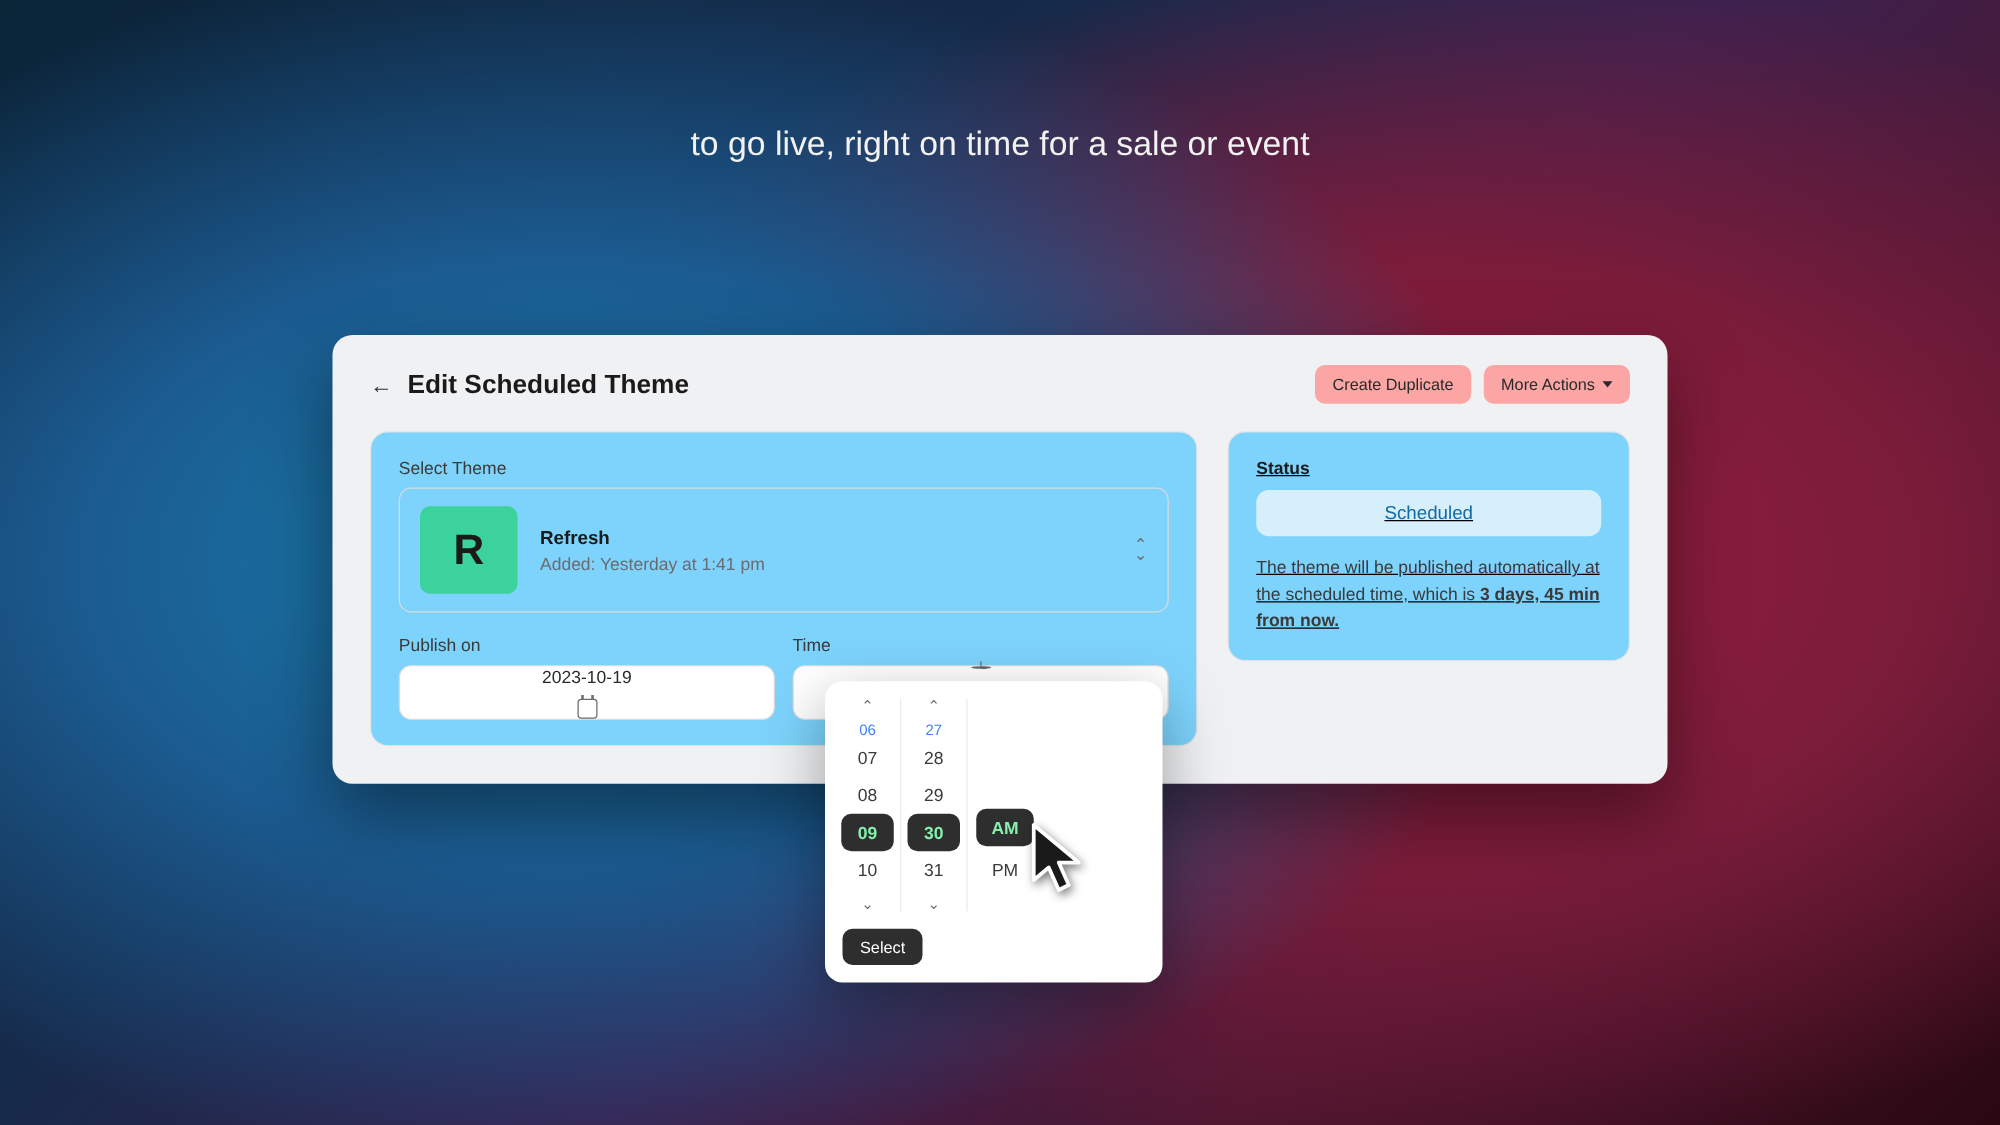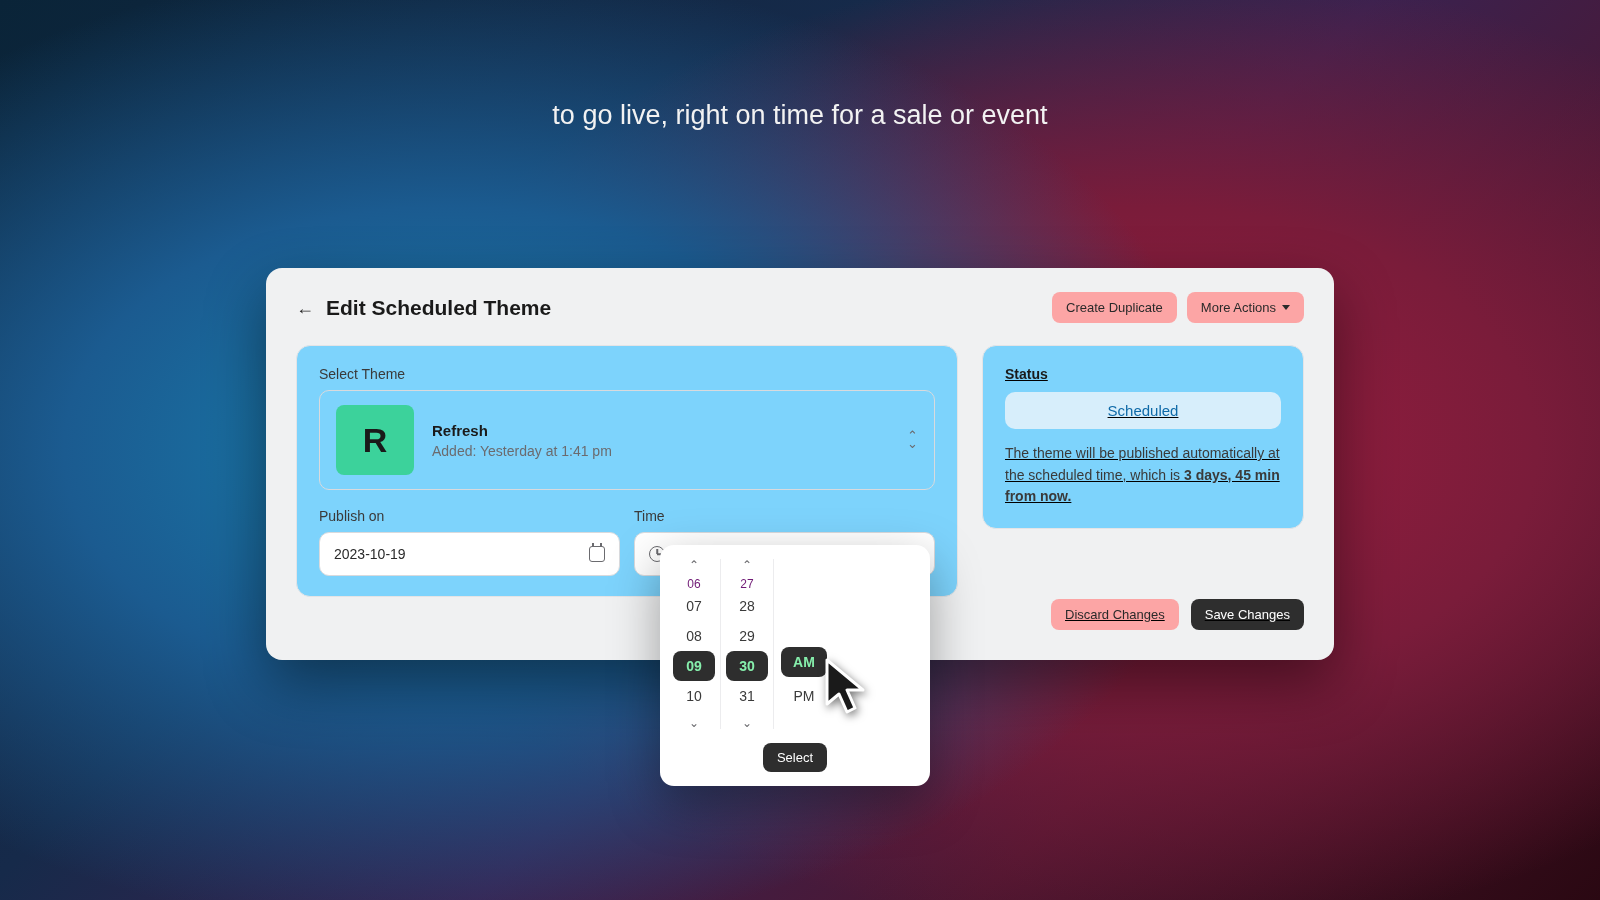--- a/index.html
+++ b/index.html
@@ -60,21 +60,21 @@
   .theme-name { font-size: 15px; font-weight: 700; color: #1a1a1a; }
   .theme-meta { font-size: 14px; color: #6b6b6f; margin-top: 4px; }
   .sort-ic { position:absolute; right:16px; top:50%; transform:translateY(-50%); color:#6b6b6f; font-size:13px; line-height:0.6; text-align:center; }
   .sort-ic span { display:block; }
 
   .row2 { display:flex; gap:14px; margin-top: 18px; }
   .fcol { flex:1; display:flex; flex-direction:column; }
   .input {
     border:1px solid #d9dadd; border-radius:10px; background:#fff;
     height:44px; display:flex; align-items:center; padding:0 14px; gap:10px;
-    font-size:14px; color:#2a2a2a; position:relative;
+    font-size:14px; color:#2a2a2a; position:relative;flex-direction:column;
   }
   .input .val { flex:1; }
   .input .tz { color:#7a7a7e; font-size:13px; }
   .ic { width:16px; height:16px; display:inline-block; }
   .ic-cal { border:1.5px solid #6b6b6f; border-radius:3px; position:relative; }
   .ic-cal::before { content:""; position:absolute; top:-4px; left:2px; width:2px; height:4px; background:#6b6b6f; }
   .ic-cal::after { content:""; position:absolute; top:-4px; right:2px; width:2px; height:4px; background:#6b6b6f; }
   .ic-clock { border:1.5px solid #6b6b6f; border-radius:50%; position:relative; }
   .ic-clock::before { content:""; position:absolute; left:50%; top:50%; width:1.5px; height:5px; background:#6b6b6f; transform-origin:bottom; transform:translate(-50%,-100%); }
   .ic-clock::after { content:""; position:absolute; left:50%; top:50%; width:4px; height:1.5px; background:#6b6b6f; transform:translate(0,-50%); }
@@ -92,23 +92,23 @@
   .popover {
     position:absolute; left:660px; top:545px; width:270px;
     background:#fff; border-radius:14px; box-shadow:0 18px 50px rgba(0,0,0,0.35);
     padding: 8px 8px 12px 8px;
   }
   .wheel { flex:0 0 50px; display:flex; flex-direction:column; align-items:center; }
   .divider { width:1px; background:#ececee; margin:6px 0; }
   .wbtn { height:24px; color:#6b6b6f; font-size:12px; display:flex; align-items:center; justify-content:center; width:100%; cursor:pointer; }
   .witem { height:30px; display:flex; align-items:center; justify-content:center; width:42px; font-size:14px; color:#3a3a3a; border-radius:8px; cursor:pointer; }
   .witem.sel { background:#2e2e2e; color:#86efac; font-weight:600; }
-  .witem.peek { color:#701a75; font-size:12px; height:14px; }
+  .witem.peek { color:#3b82f6; font-size:12px; height:14px; }
   .ampm { flex:0 0 60px; display:flex; flex-direction:column; align-items:center; justify-content:center; gap:4px; padding-top:70px; }
-  .pop-footer { display:flex; justify-content:center; padding:8px 6px 2px 6px; }
+  .pop-footer { display:flex; justify-content:flex-start; padding:8px 6px 2px 6px; }
   .wheelgroup { display:flex; gap:0; }
 
   
   .cursor { position:absolute; left:823px; top:658px; pointer-events:none; }
   .cursor svg { filter: drop-shadow(2px 3px 4px rgba(0,0,0,0.5)); }
 </style>
 </head>
 <body>
 
 <div class="hero">
@@ -164,24 +164,20 @@
       </div>
     </div>
 
     <div style="display:flex; flex-direction:column; width:322px;text-decoration:underline;">
       <div class="card card-right">
         <div class="lbl lbl-strong">Status</div>
         <div class="status-pill">Scheduled</div>
         <div class="status-text">
           <span>The theme will be published automatically at the scheduled time, which is </span><b>3 days, 45 min from now.</b>
         </div>
-      </div>
-      <div class="footer-btns">
-        <button class="btn">Discard Changes</button>
-        <button class="btn btn-dark">Save Changes</button>
       </div>
     </div>
   </div>
 </div>
 
 <div class="popover">
   <div class="wheelgroup">
     <div class="wheel" style="flex:0 0 52px;">
       <div class="wbtn">⌃</div>
       <div class="witem peek">06</div>

